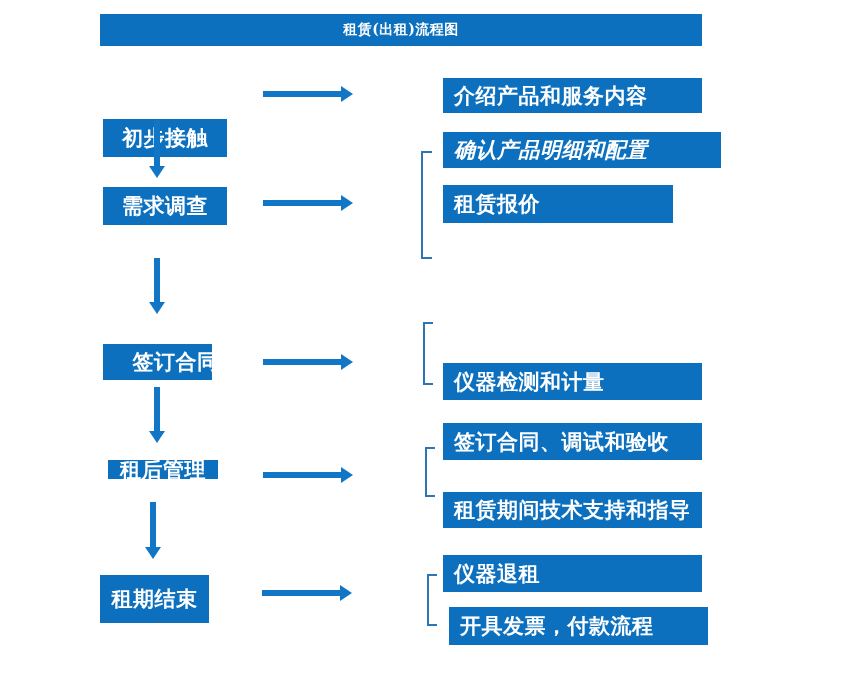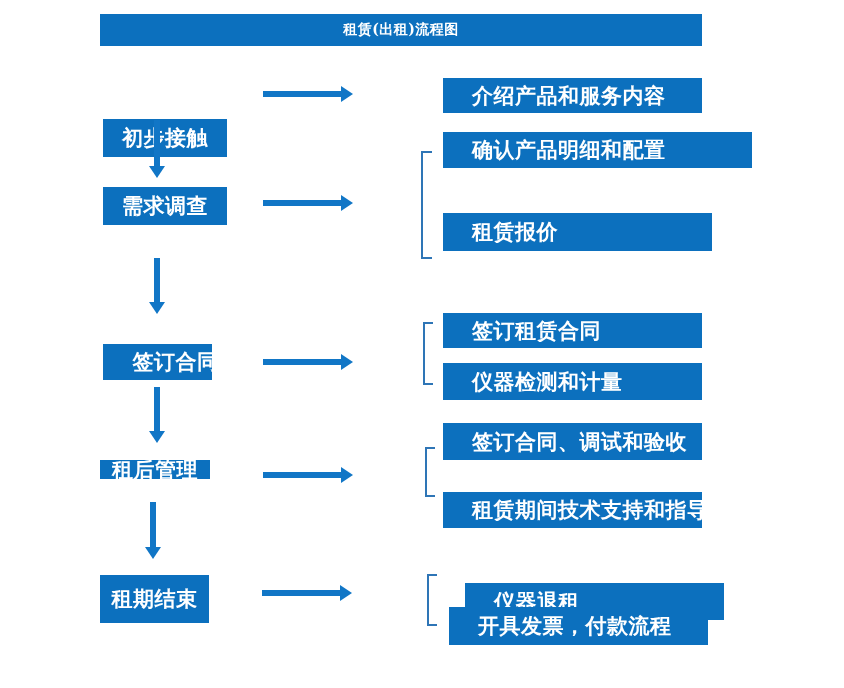--- a/index.html
+++ b/index.html
@@ -28,21 +28,21 @@
     display: flex;
     align-items: center;
     box-sizing: border-box;
     white-space: nowrap;
   }
   .title-bar {
     justify-content: center;
     font-size: 14px;
   }
   .stage-box { justify-content: center; }
-  .detail-box { padding-left: 29px; }
+  .detail-box { padding-left: 11px; }
   
   .harrow { position: absolute; height: 16px; }
   .harrow .shaft {
     position: absolute; left: 0; top: 5px;
     height: 6px; width: calc(100% - 12px);
     background: var(--arrow);
   }
   .harrow .head {
     position: absolute; right: 0; top: 0;
     width: 0; height: 0;
@@ -76,21 +76,21 @@
 </head>
 <body>
 
 <div class="canvas">
 
   <div class="box title-bar" style="left:100px; top:14px; width:602px; height:32px;">租赁(出租)流程图</div>
 
   <div class="box stage-box" style="left:103px; top:75px; width:124px; height:38px;margin-top:44px;">初步接触</div>
   <div class="box stage-box" style="left:103px; top:187px; width:124px; height:38px;">需求调查</div>
   <div class="box stage-box" style="left:103px; top:344px; width:109px; height:36px;padding-left:36px;">签订合同</div>
-  <div class="box stage-box" style="left:100px; top:460px; width:110px; height:19px;">租后管理</div>
+  <div class="box stage-box" style="left:108px; top:460px; width:110px; height:19px;">租后管理</div>
   <div class="box stage-box" style="left:100px; top:575px; width:109px; height:48px;">租期结束</div>
 
   <div class="varrow" style="left:149px; top:120px; height:58px;">
     <div class="shaft"></div>
     <div class="head"></div>
   </div>
   <div class="varrow" style="left:149px; top:258px; height:56px;">
     <div class="shaft"></div>
     <div class="head"></div>
   </div>
@@ -124,25 +124,24 @@
     <div class="head"></div>
   </div>
 
   <div class="bracket" style="left:421px; top:151px; width:11px; height:108px;"></div>
   <div class="bracket" style="left:423px; top:322px; width:10px; height:63px;"></div>
   <div class="bracket" style="left:425px; top:447px; width:10px; height:50px;"></div>
   <div class="bracket" style="left:427px; top:574px; width:10px; height:52px;"></div>
 
   <div class="box detail-box" style="left:443px; top:78px; width:259px; height:35px;">介绍产品和服务内容</div>
 
-  <div class="box detail-box" style="left:443px; top:132px; width:309px; height:36px;">确认产品明细和配置</div>
-  <div class="box detail-box" style="left:443px; top:185px; width:269px; height:38px;margin-top:28px;">租赁报价</div>
+  <div class="box detail-box" style="left:443px; top:132px; width:278px; height:36px;font-style:italic;">确认产品明细和配置</div>
+  <div class="box detail-box" style="left:443px; top:185px; width:230px; height:38px;">租赁报价</div>
 
-  <div class="box detail-box" style="left:443px; top:313px; width:259px; height:35px;">签订租赁合同</div>
   <div class="box detail-box" style="left:443px; top:363px; width:259px; height:37px;">仪器检测和计量</div>
 
   <div class="box detail-box" style="left:443px; top:423px; width:259px; height:37px;">签订合同、调试和验收</div>
   <div class="box detail-box" style="left:443px; top:492px; width:259px; height:36px;">租赁期间技术支持和指导</div>
 
-  <div class="box detail-box" style="left:465px; top:555px; width:259px; height:37px;margin-top:28px;">仪器退租</div>
+  <div class="box detail-box" style="left:443px; top:555px; width:259px; height:37px;">仪器退租</div>
   <div class="box detail-box" style="left:449px; top:607px; width:259px; height:38px;">开具发票，付款流程</div>
 
 </div>
 
 </body></html>

